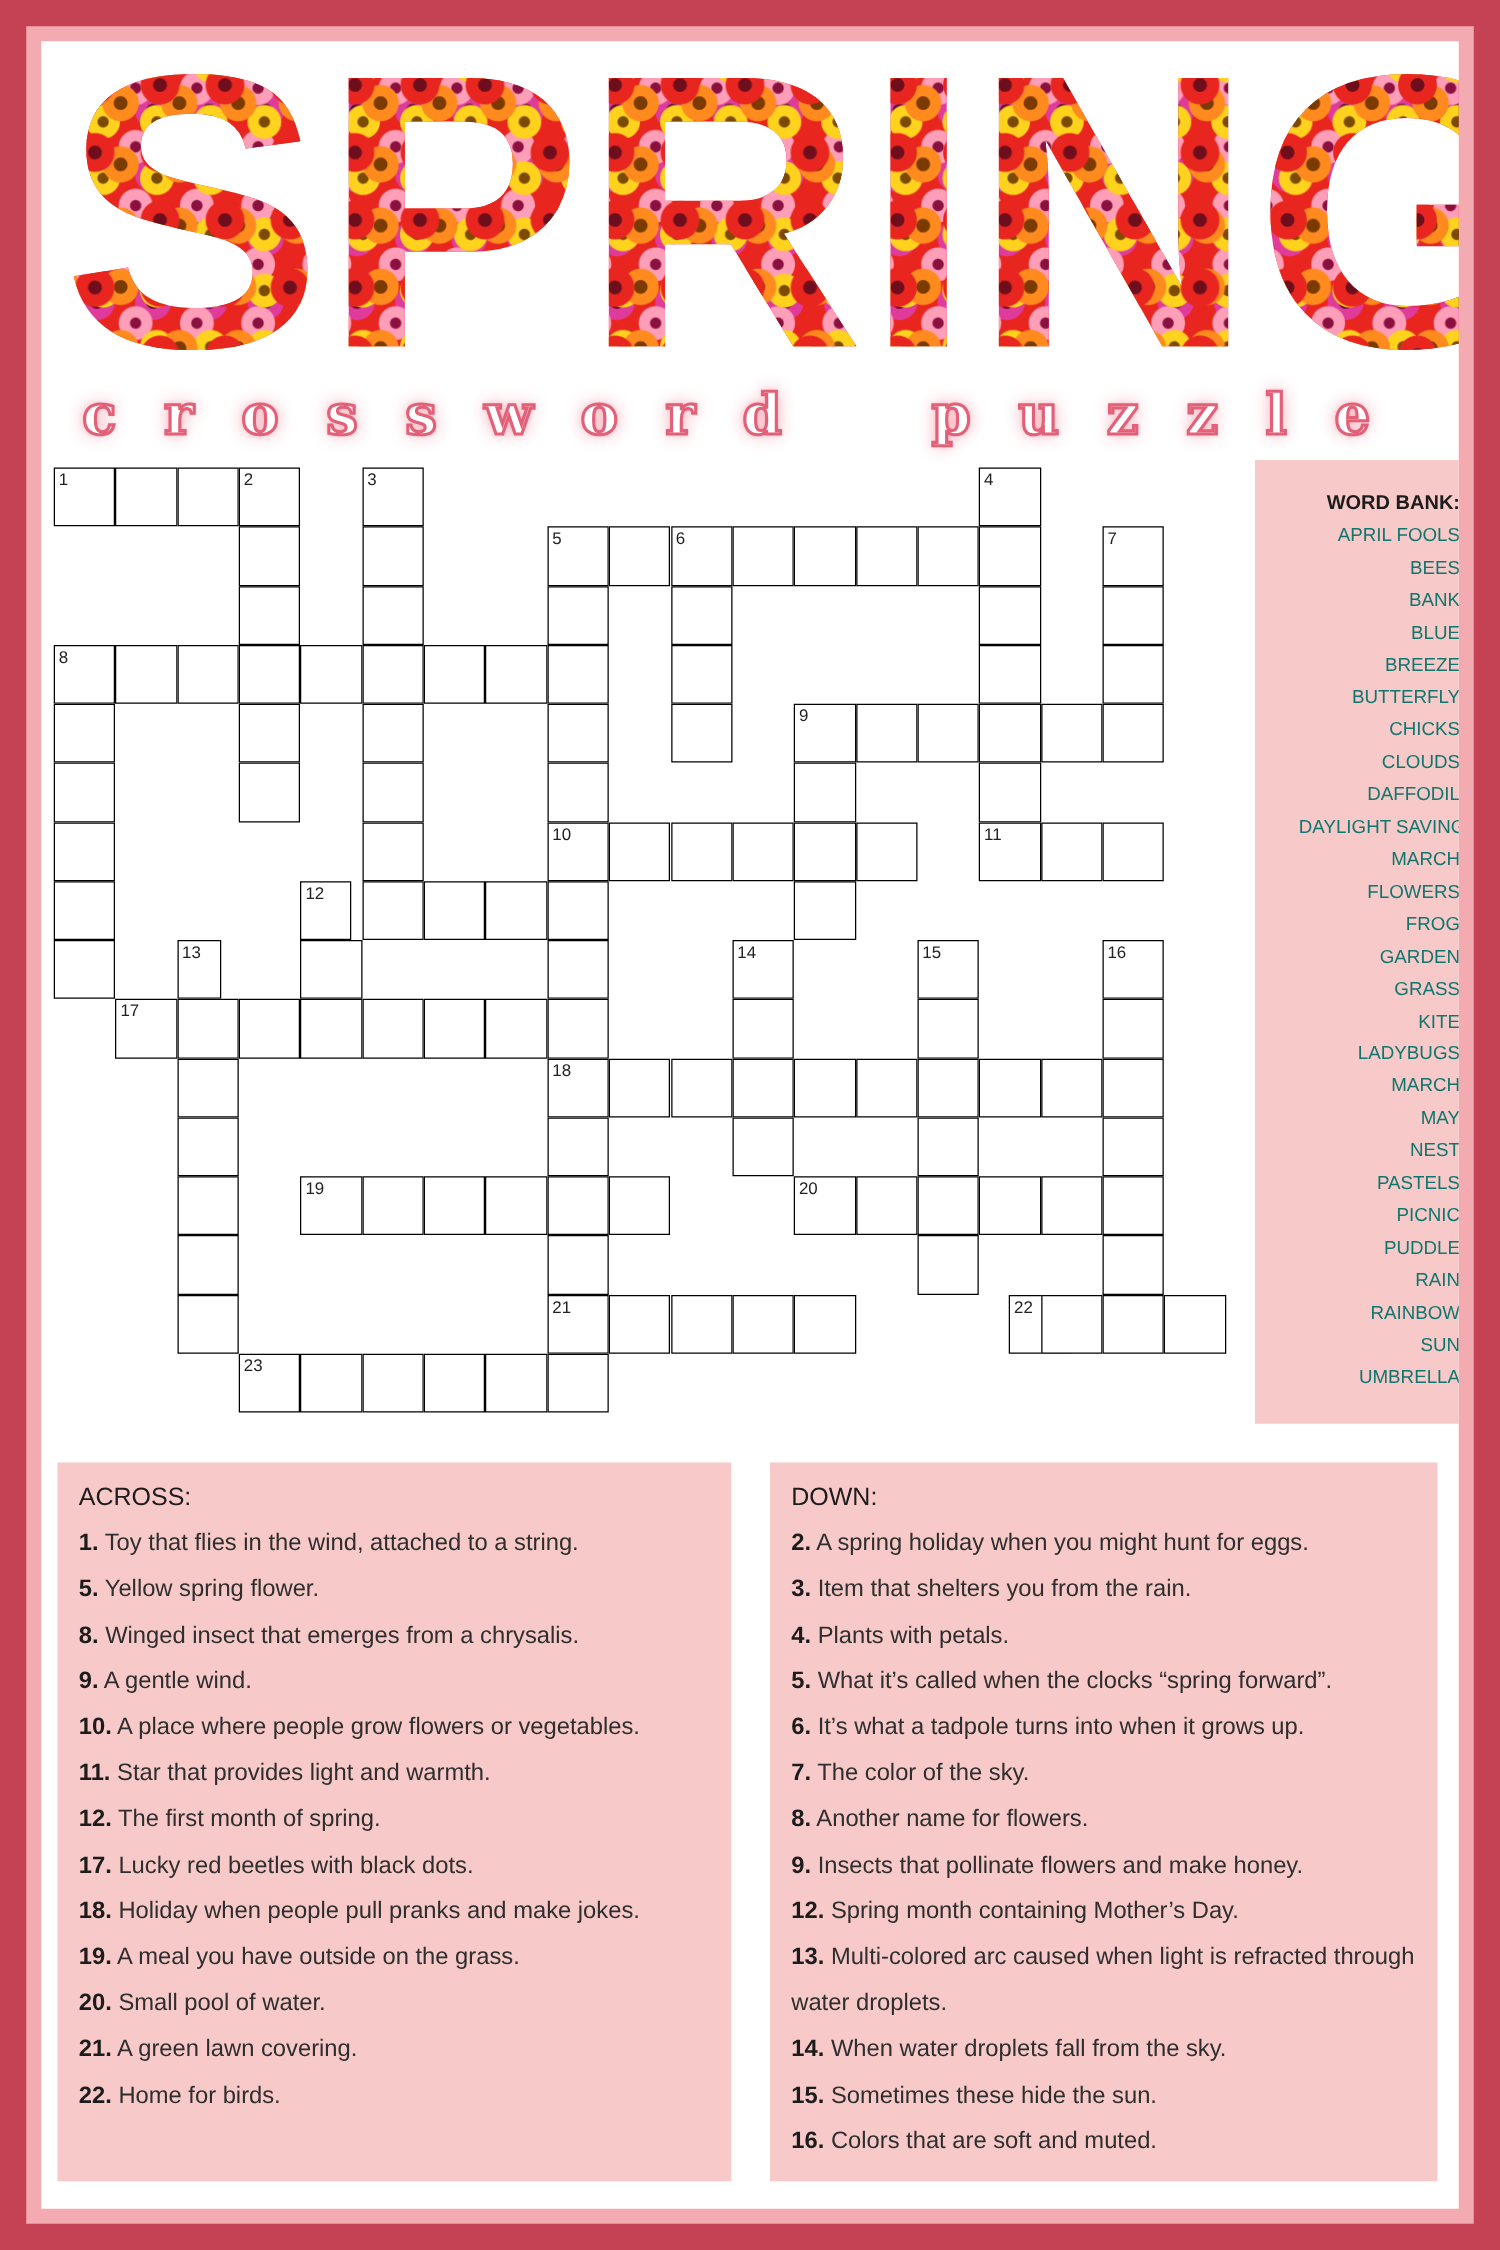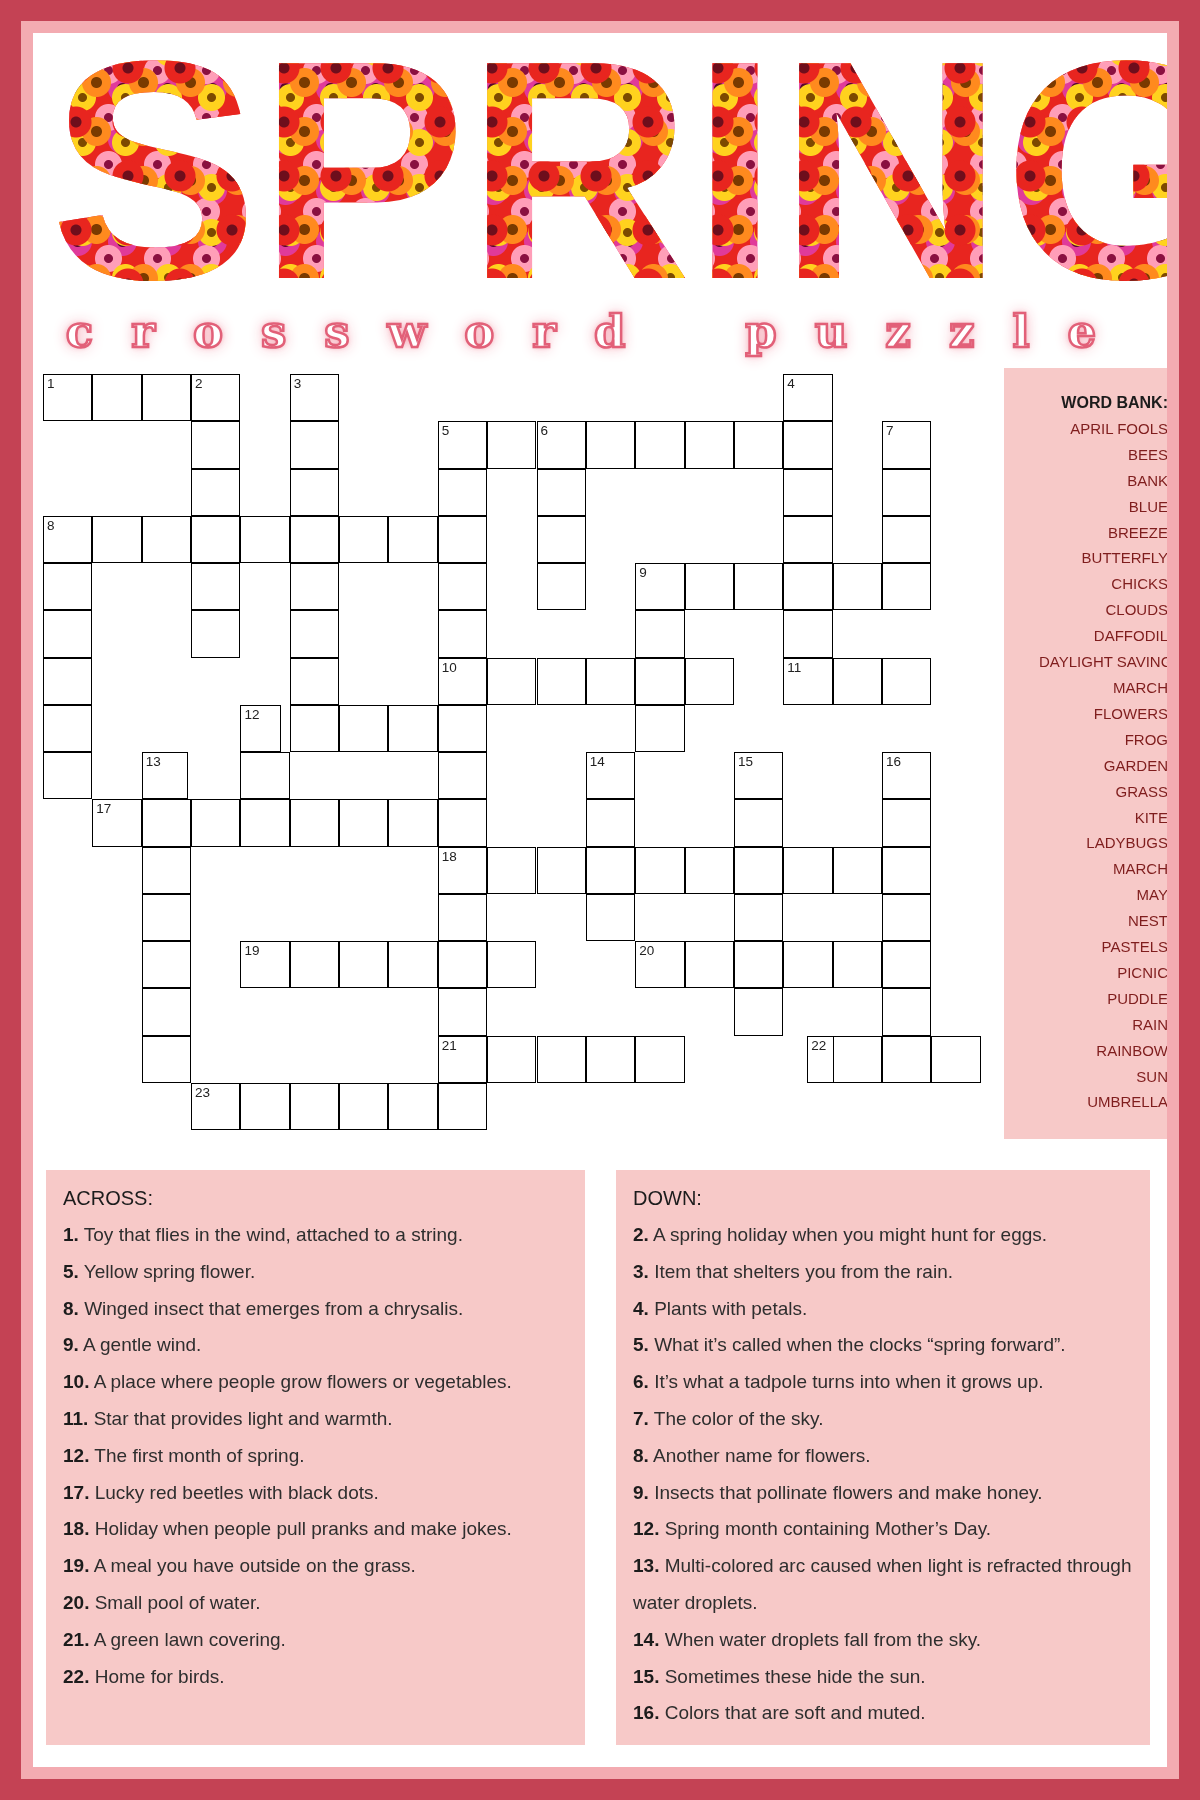--- a/index.html
+++ b/index.html
@@ -34,21 +34,21 @@
 
   
   .grid{position:absolute;left:10px;top:341px;width:938px;height:757px;}
   .cell{position:absolute;box-sizing:border-box;border:1.5px solid #000;background:#fff;}
   .cell-num{position:absolute;top:1px;left:3px;font-size:13.5px;color:#222;line-height:15px;}
 
   
   .word-bank{position:absolute;left:959px;top:335px;width:164px;height:771px;
              background:var(--panel-pink,#f7c9c8);text-align:right;box-sizing:border-box;padding-top:22px;margin-left:12px;}
   .wb-header{font-weight:bold;font-size:16px;color:#1c1c1c;line-height:25.9px;}
-  .wb-word{font-size:15px;color:#7f1d1d;line-height:25.9px;white-space:nowrap;padding-left:35px;}
+  .wb-word{font-size:15px;color:#0f766e;line-height:25.9px;white-space:nowrap;padding-left:35px;}
 
   
   .clues{position:absolute;top:1137px;height:575px;background:var(--panel-pink,#f7c9c8);
          box-sizing:border-box;padding:10px 16px 0 17px;}
   .clues.across{left:13px;width:539px;}
   .clues.down{left:583px;width:534px;}
   .clue-header{font-weight:normal;font-size:20px;color:#1c1c1c;line-height:37px;}
   .clue{font-size:19px;color:#2e2e2e;line-height:36.8px;}
   .clue b{color:#1c1c1c;}
 </style>
@@ -159,21 +159,21 @@
           <div class="cell" style="left: 0px; top: 330.75px; width: 49.35px; height: 47.25px;"></div>
           <div class="cell" style="left: 197.4px; top: 330.75px; width: 41px; height: 47.25px;">
             <span class="cell-num">12</span>
           </div>
           <div class="cell" style="left: 246.75px; top: 330.75px; width: 49.35px; height: 47.25px;"></div>
           <div class="cell" style="left: 296.1px; top: 330.75px; width: 49.35px; height: 47.25px;"></div>
           <div class="cell" style="left: 345.45px; top: 330.75px; width: 49.35px; height: 47.25px;"></div>
           <div class="cell" style="left: 394.8px; top: 330.75px; width: 49.35px; height: 47.25px;"></div>
           <div class="cell" style="left: 592.2px; top: 330.75px; width: 49.35px; height: 47.25px;"></div>
           <div class="cell" style="left: 0px; top: 378px; width: 49.35px; height: 47.25px;"></div>
-          <div class="cell" style="left: 98.7px; top: 378px; width: 46px; height: 47.25px;">
+          <div class="cell" style="left: 98.7px; top: 378px; width: 35px; height: 47.25px;">
             <span class="cell-num">13</span>
           </div>
           <div class="cell" style="left: 197.4px; top: 378px; width: 49.35px; height: 47.25px;"></div>
           <div class="cell" style="left: 394.8px; top: 378px; width: 49.35px; height: 47.25px;"></div>
           <div class="cell" style="left: 542.85px; top: 378px; width: 49.35px; height: 47.25px;">
             <span class="cell-num">14</span>
           </div>
           <div class="cell" style="left: 690.9px; top: 378px; width: 49.35px; height: 47.25px;">
             <span class="cell-num">15</span>
           </div>

